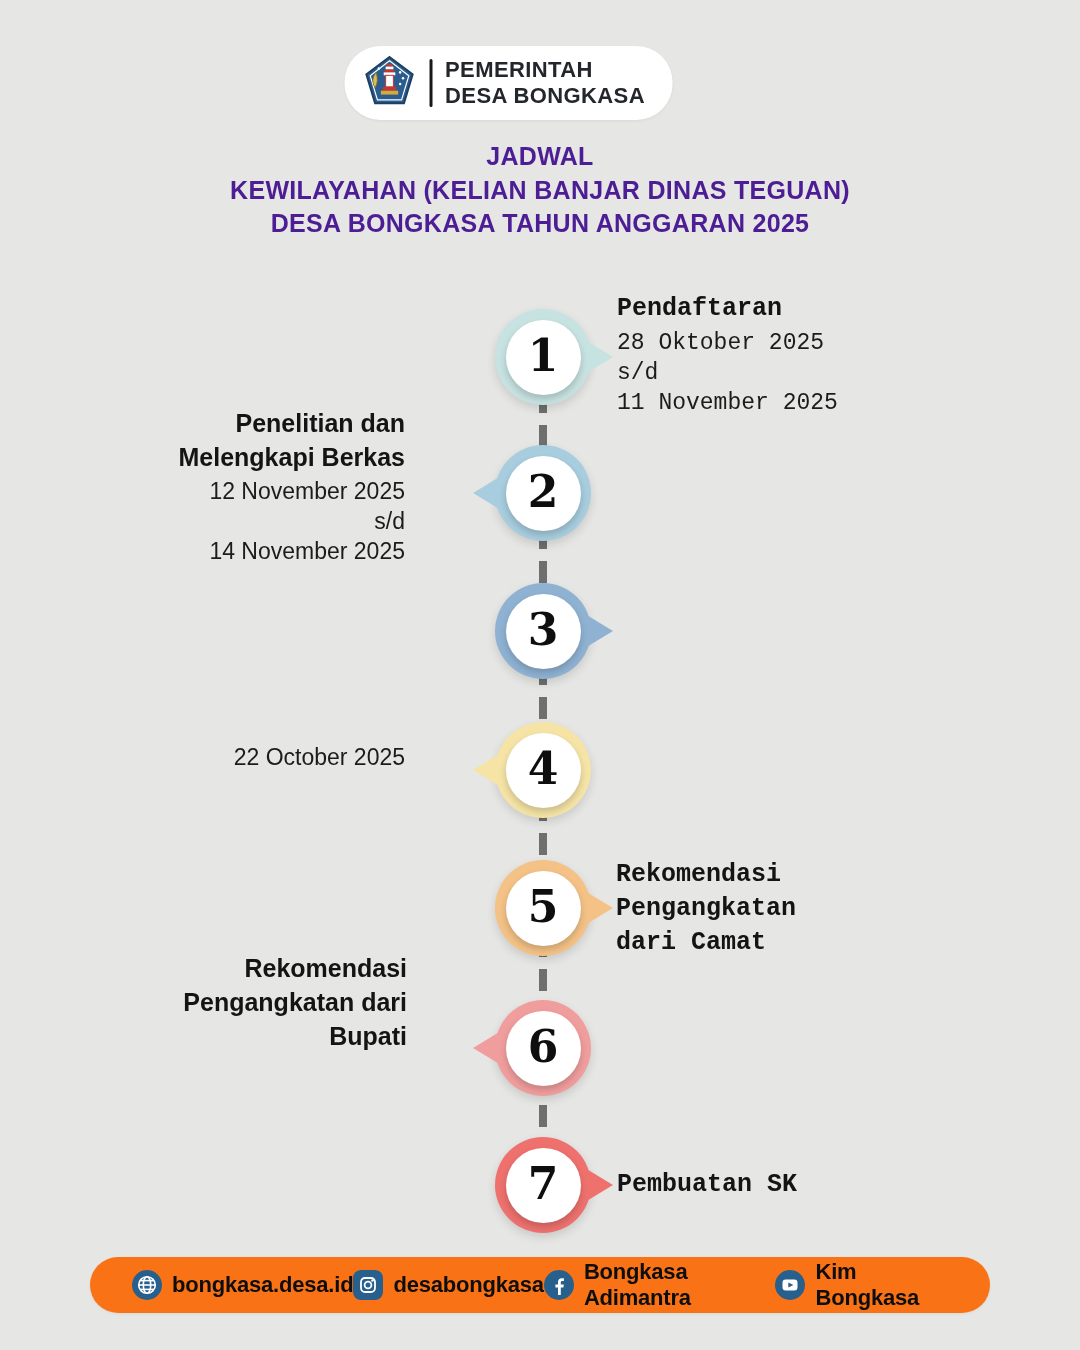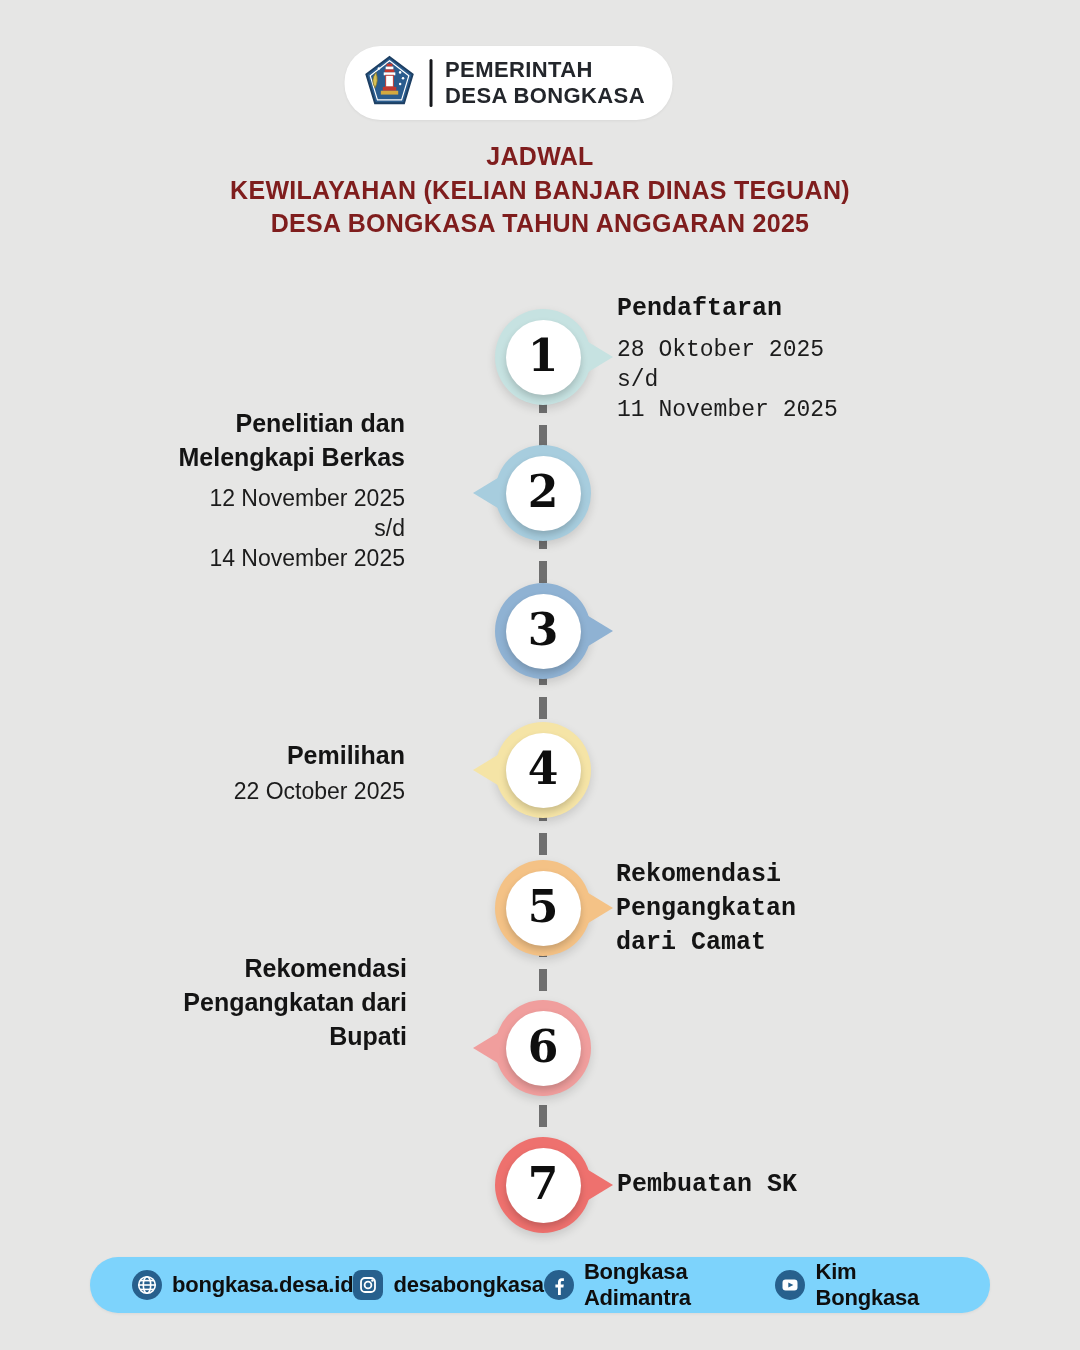--- a/index.html
+++ b/index.html
@@ -21,21 +21,21 @@
     box-shadow:0 1px 3px rgba(0,0,0,0.06);
   }
   .header-badge .logo { width:54px; height:56px; flex:0 0 auto; }
   .header-divider { width:3px; height:48px; background:#16181c; border-radius:2px; }
   .org-name { font-weight:700; font-size:22px; line-height:26px; color:#23262b; letter-spacing:0.4px; }
 
   
   .main-title {
     position:absolute; top:140px; left:0; width:1080px;
     text-align:center; font-weight:700; font-size:25px; line-height:33.5px;
-    color:#7f1d1d; letter-spacing:0.3px;
+    color:#4c1d95; letter-spacing:0.3px;
   }
 
   
   .timeline-line {
     position:absolute; left:539px; top:357px; width:8px; height:828px;
     background:repeating-linear-gradient(to bottom, #6f6f6f 0 22px, transparent 22px 34px);
   }
   .tl-node {
     position:absolute; left:543px; transform:translate(-50%,-50%);
     width:96px; height:96px;
@@ -61,36 +61,36 @@
   }
   .num {
     font-family:"DejaVu Serif", serif; font-weight:700;
     font-size:44px; color:#0e0e0e; padding-bottom:3px;
   }
 
   .tl-text { position:absolute; }
   .tl-text.side-right { text-align:left;font-family:Liberation Mono, monospace; }
   .tl-text.side-left  { text-align:right; }
   .tl-title { font-weight:700; font-size:25px; line-height:34px; color:#141414; }
-  .tl-dates { margin-top:9px; font-size:23px; line-height:30px; color:#1c1c1c; }
+  .tl-dates { margin-top:2px; font-size:23px; line-height:30px; color:#1c1c1c; }
   .tl-dates span { display:block; }
 
   .t1 { left:617px; top:292px; width:285px; }
   .t2 { right:612px; top:406px; width:252px; }
   .t3 { left:611px; top:563px; width:240px; }
   .t4 { right:612px; top:738px; width:285px; }
   .t5 { left:616px; top:858px; width:252px; }
   .t6 { right:610px; top:951px; width:268px; }
   .t7 { left:617px; top:1168px; width:285px; }
   .t4 .tl-dates { margin-top:4px; }
 
   
   .footer-bar {
     position:absolute; left:90px; top:1257px; width:900px; height:56px;
-    background:#7dd3fc; border-radius:28px;
+    background:#f97316; border-radius:28px;
     display:flex; align-items:center; justify-content:space-between;
     padding:0 42px;
     box-shadow:0 1px 3px rgba(0,0,0,0.06);
   }
   .footer-item { display:flex; align-items:center; gap:10px; }
   .footer-item .ficon { width:30px; height:30px; flex:0 0 auto; }
   .footer-label { font-weight:700; font-size:22px; color:#0e0e0e; letter-spacing:-0.2px; }
 </style>
 </head>
 <body>
@@ -178,21 +178,20 @@
 
   <div class="tl-node" style="top: 770px; --ring: #f5e4a6;">
     <div class="ring">
       <div class="tail tail-left"></div>
       <div class="inner">
         <span class="num">4</span>
       </div>
     </div>
   </div>
   <div class="tl-text side-left t4">
-    <div class="tl-title">Pemilihan</div>
     <div class="tl-dates">
       <span>22 October 2025</span>
     </div>
   </div>
 
   <div class="tl-node" style="top: 908px; --ring: #f4c286;">
     <div class="ring">
       <div class="tail tail-right"></div>
       <div class="inner">
         <span class="num">5</span>

